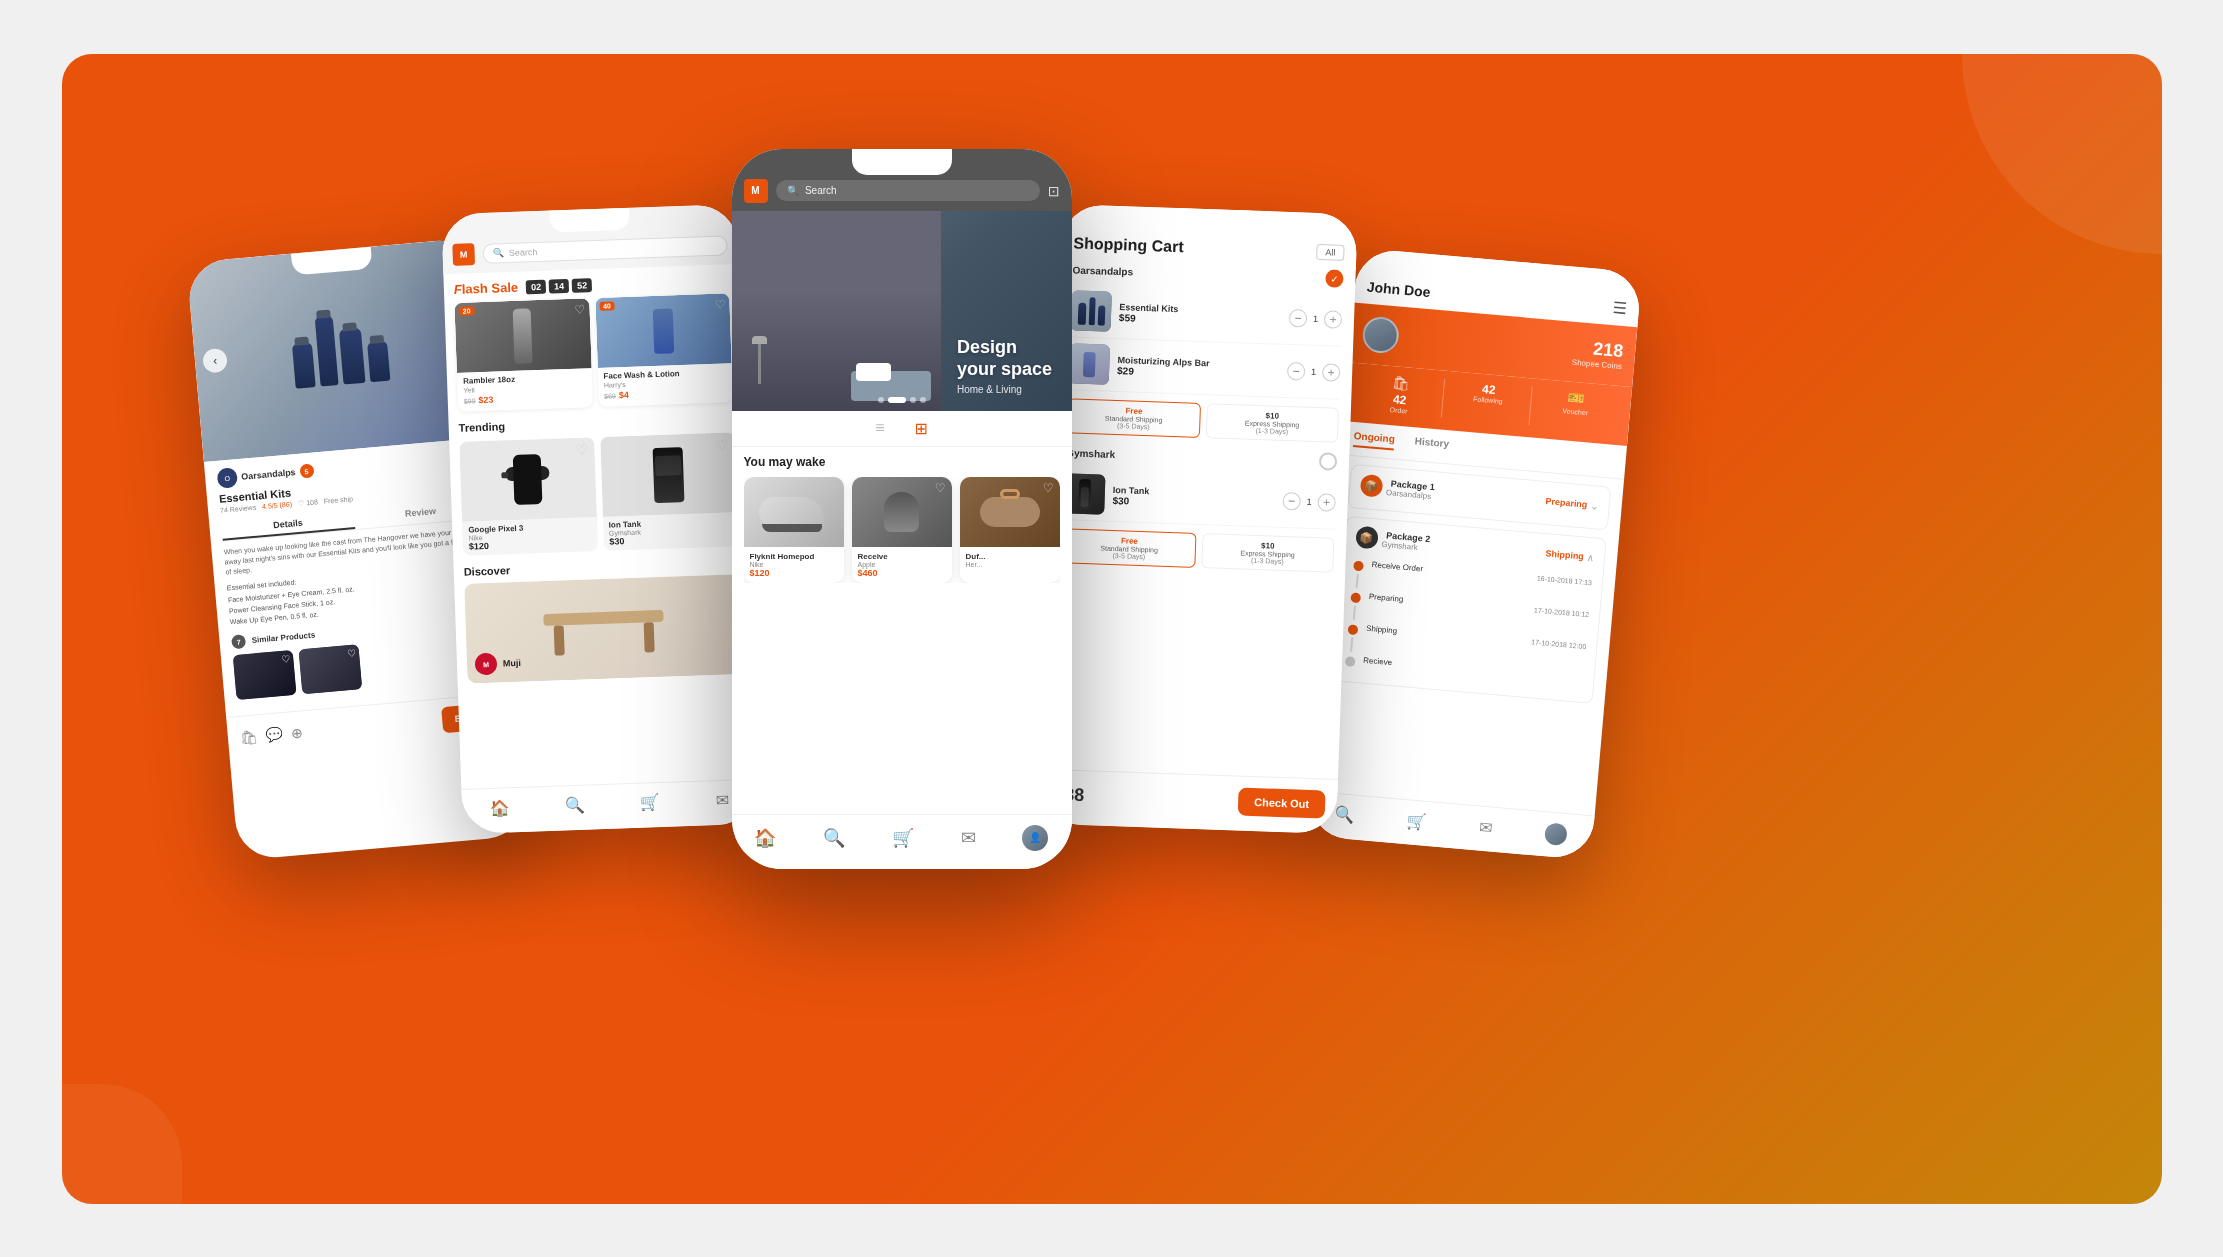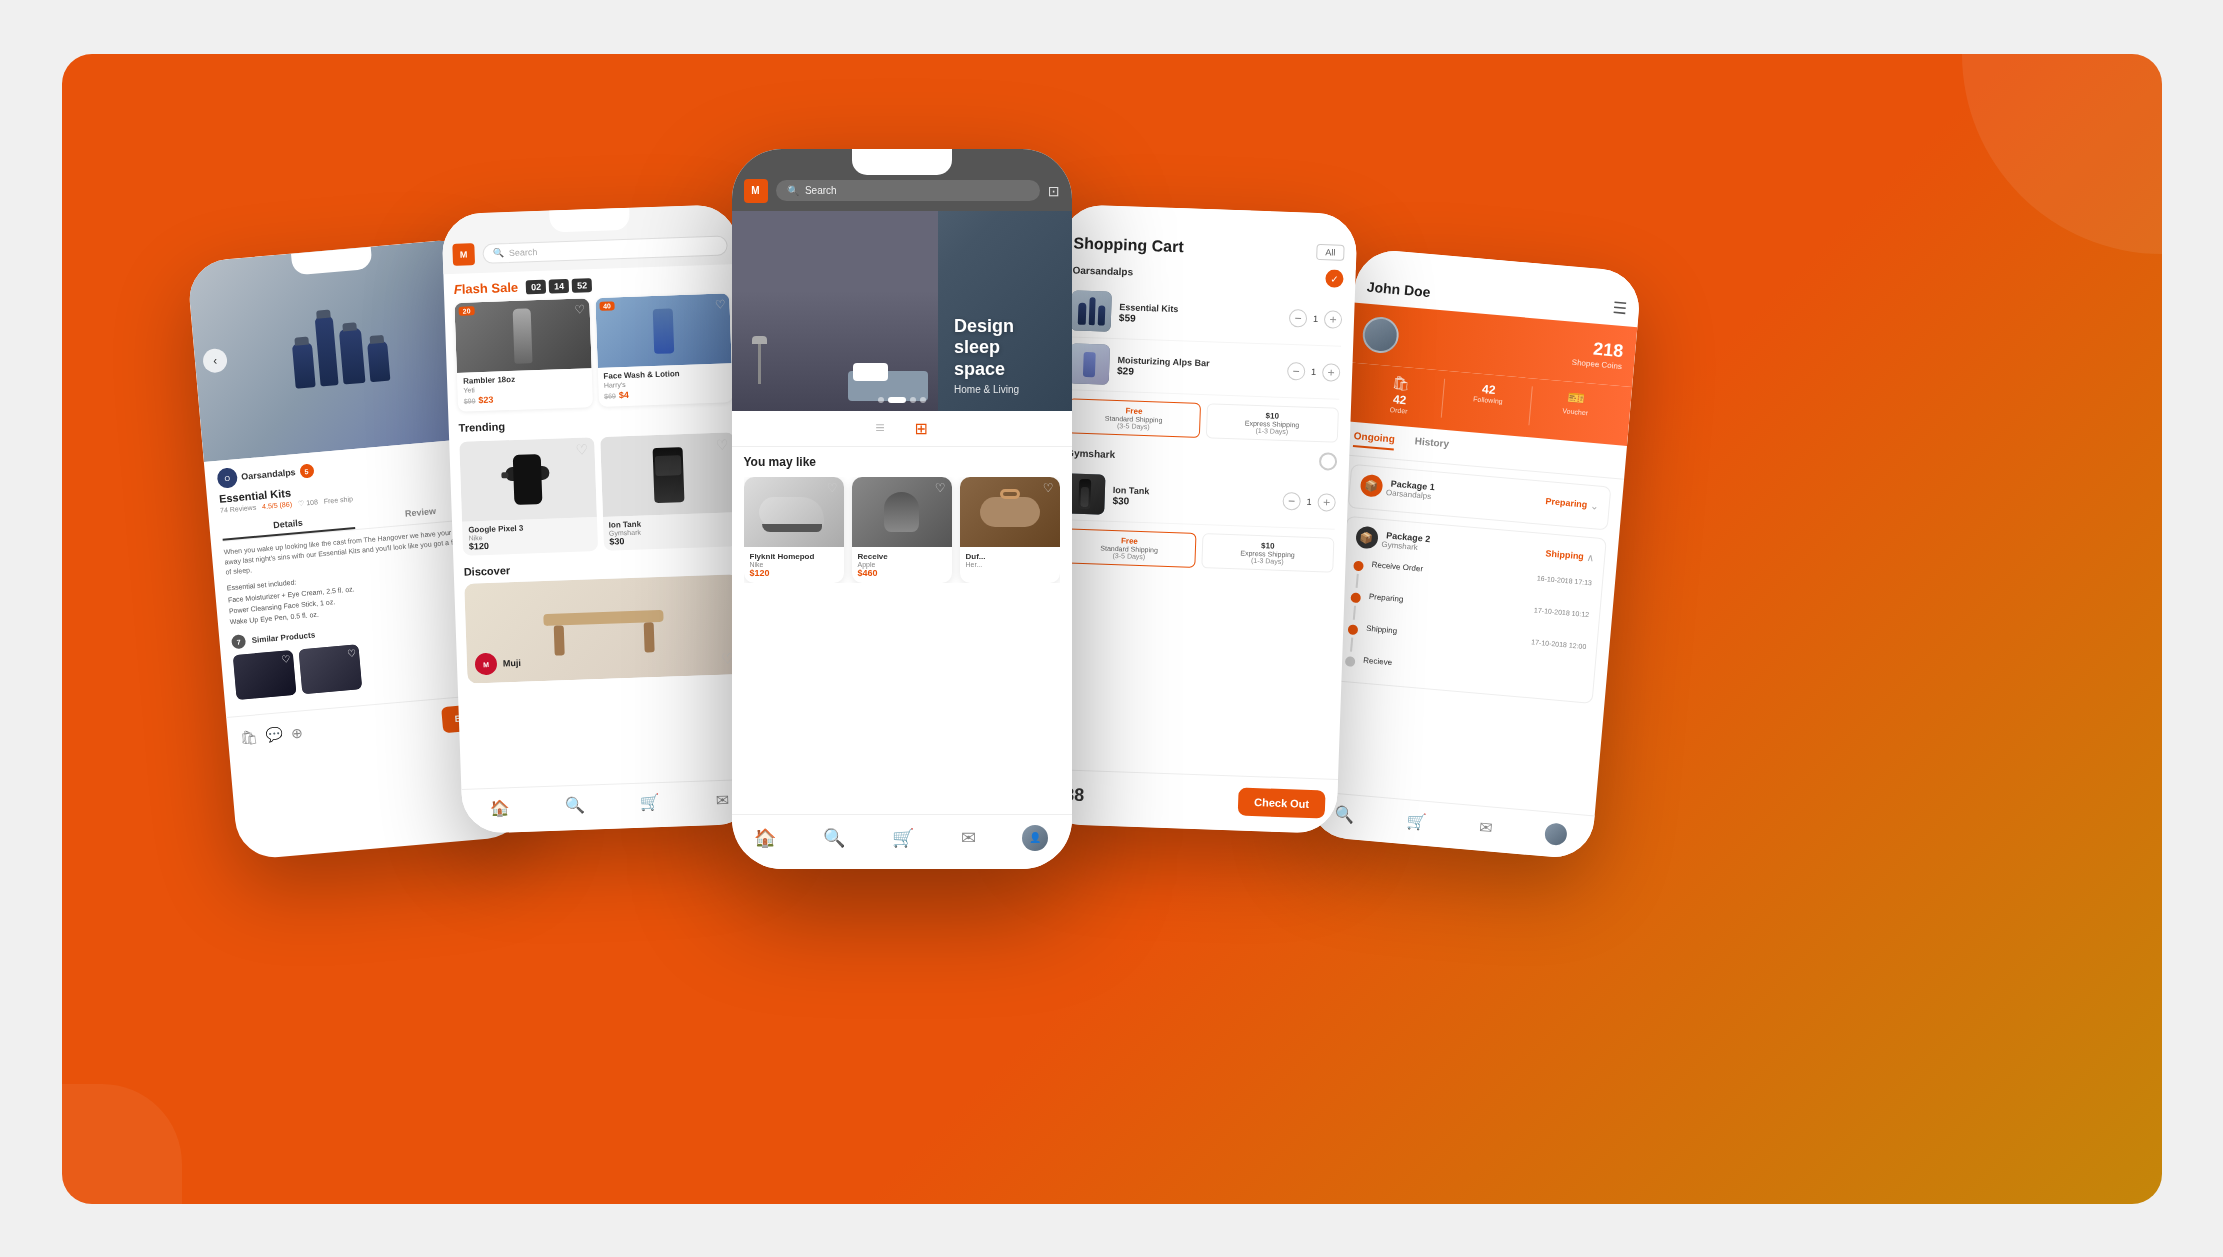--- a/index.html
+++ b/index.html
@@ -1467,38 +1467,38 @@
           <div class="room-lamp">
             <div class="room-lamp-head"></div>
             <div class="room-lamp-pole"></div>
           </div>
           <div class="room-bed">
             <div class="room-bed-frame"></div>
             <div class="room-bed-pillow"></div>
           </div>
         </div>
         <div class="p3-hero-content">
-          <div class="p3-hero-title">Design sleep space</div>
+          <div class="p3-hero-title">Design your space</div>
           <div class="p3-hero-subtitle">Home &amp; Living</div>
         </div>
         <div class="p3-hero-dots">
           <div class="p3-hero-dot"></div>
           <div class="p3-hero-dot active"></div>
           <div class="p3-hero-dot"></div>
           <div class="p3-hero-dot"></div>
         </div>
       </div>
 
       <div class="p3-nav-tabs">
         <span class="p3-nav-tab inactive">≡</span>
         <span class="p3-nav-tab">⊞</span>
       </div>
 
       <div class="p3-content">
-        <div class="p3-section-title">You may like</div>
+        <div class="p3-section-title">You may wake</div>
 
         <div class="p3-like-products">
 
           <div class="p3-like-card">
             <div class="p3-like-img">
               <div style="width:100%;height:100%;background:linear-gradient(135deg,#ddd 0%,#aaa 100%);display:flex;align-items:center;justify-content:center;">
                 <div class="shoe-shape">
                   <div class="shoe-body"></div>
                   <div class="shoe-sole"></div>
                 </div>

